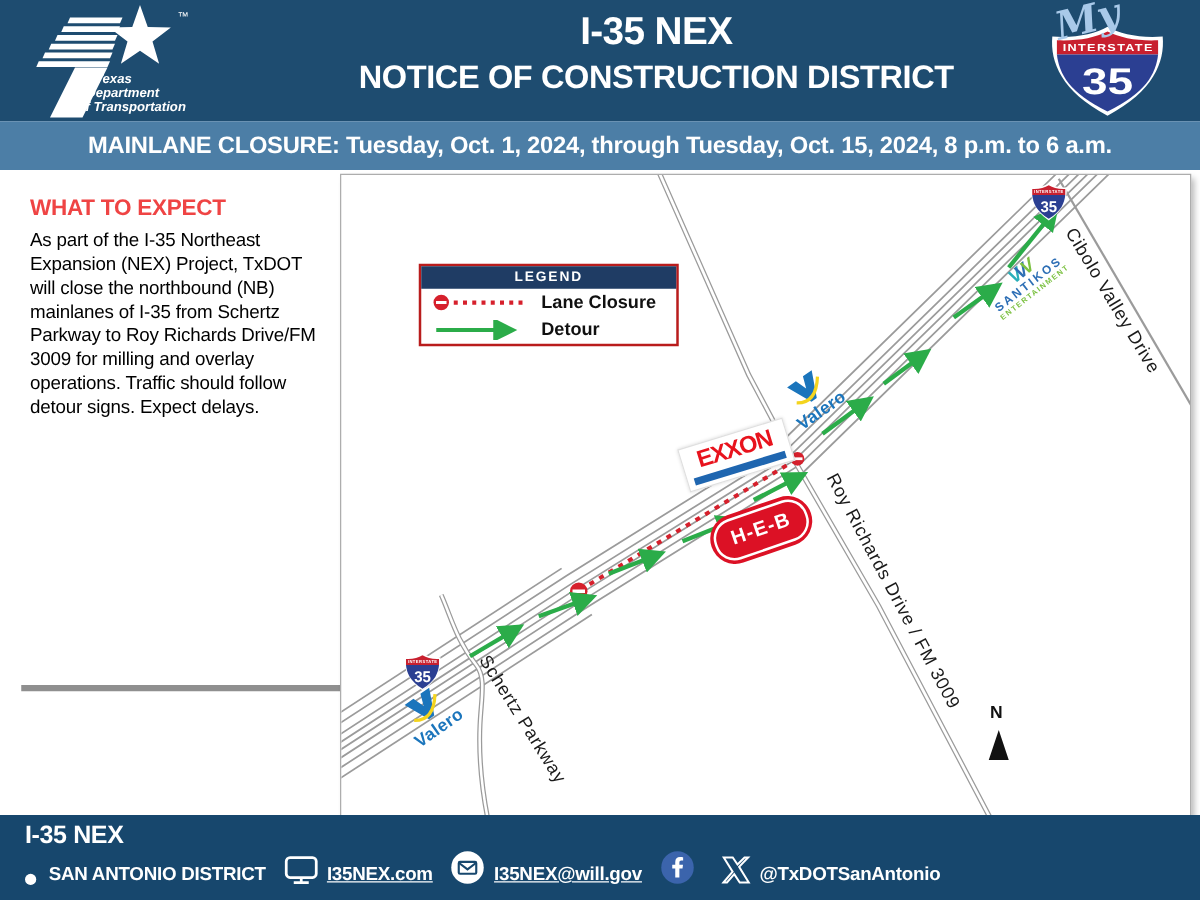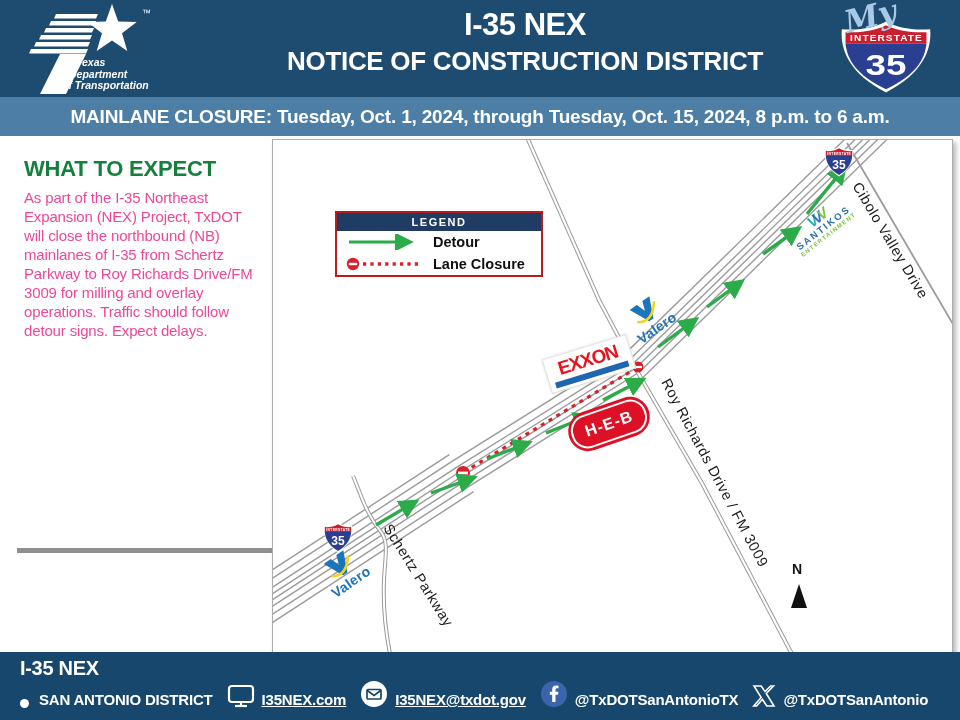--- a/index.html
+++ b/index.html
@@ -17,22 +17,22 @@
         font-style:italic;font-weight:bold;font-size:31px;color:#A9C9E9;transform:rotate(-14deg);}
   .my35 svg.shield{position:absolute;left:8px;top:20px;}
 
   
   .banner{position:absolute;left:0;top:97px;width:960px;height:39px;background:#4C7EA6;
         color:#fff;font-weight:bold;font-size:19px;text-align:center;line-height:39px;letter-spacing:-.2px;}
 
   
   .info{position:absolute;left:12px;top:148px;width:260px;height:400px;background:#fff;
         box-shadow:5px 5px 0 #8f8f8f;padding:8px 12px;box-sizing:border-box;}
-  .info h2{margin:0 0 6px 0;font-size:22px;font-weight:900;color:#15803d;letter-spacing:-.2px;}
-  .info p{margin:0;font-size:15px;line-height:1.27;color:#ec4899;letter-spacing:-.15px;}
+  .info h2{margin:0 0 6px 0;font-size:18px;font-weight:900;color:#ef4444;letter-spacing:-.2px;}
+  .info p{margin:0;font-size:15px;line-height:1.27;color:#000000;letter-spacing:-.15px;}
   .info p + p{margin-top:19px;}
 
   
   .map{position:absolute;left:272px;top:139px;width:679px;height:513px;background:#fff;
        border:1px solid #adadad;box-shadow:3px 3px 5px rgba(0,0,0,.28);overflow:hidden;}
   .map svg.base{position:absolute;left:0;top:0;}
   .road-label{fill:#1a1a1a;font-size:14.5px;font-weight:500;letter-spacing:.6px;}
 
   
   .legend{position:absolute;left:62px;top:71px;width:204px;background:#fff;border:2px solid #b91c1c;}
@@ -181,36 +181,36 @@
       <g>
         <text x="519" y="434" font-size="14" font-weight="bold" fill="#111">N</text>
         <polygon points="526,444 518,468 534,468" fill="#111111"></polygon>
       </g>
     </svg>
 
     <div class="legend">
       <div class="legend-head">LEGEND</div>
       <div class="legend-row">
         <svg width="80" height="16">
+          <circle cx="8" cy="8" r="6.2" fill="#D6202C"></circle>
+            <rect x="3.8" y="6.8" width="8.4" height="2.4" fill="#fff"></rect>
+          <line x1="18" y1="8" x2="74" y2="8" stroke="#D6202C" stroke-width="3.4" stroke-dasharray="3.2 4.2"></line>
+        </svg>
+        <span class="lbl">Lane Closure</span>
+      </div>
+      <div class="legend-row">
+        <svg width="80" height="16">
           <defs>
               <marker id="arrL" markerWidth="7" markerHeight="7" refX="4.5" refY="3" orient="auto">
                 <path d="M0,0 L6,3 L0,6 Z" fill="#2BAC49"></path>
               </marker>
             </defs>
           <line x1="4" y1="8" x2="64" y2="8" stroke="#2BAC49" stroke-width="3.2" marker-end="url(#arrL)"></line>
         </svg>
         <span class="lbl">Detour</span>
-      </div>
-      <div class="legend-row">
-        <svg width="80" height="16">
-          <circle cx="8" cy="8" r="6.2" fill="#D6202C"></circle>
-            <rect x="3.8" y="6.8" width="8.4" height="2.4" fill="#fff"></rect>
-          <line x1="18" y1="8" x2="74" y2="8" stroke="#D6202C" stroke-width="3.4" stroke-dasharray="3.2 4.2"></line>
-        </svg>
-        <span class="lbl">Lane Closure</span>
       </div>
     </div>
 
     <div class="logo valero" style="left:332px;top:158px;transform:rotate(-35deg);">
       <svg width="30" height="24" viewBox="0 0 34 28">
         <polygon points="3,2 13,2 17,13 21,2 31,2 20,26 14,26" fill="#1B75BC"></polygon>
         <path d="M2,19 Q17,30 32,10" stroke="#F4D41E" stroke-width="3" fill="none"></path>
       </svg>
       <span class="vtext">Valero</span>
     </div>
@@ -260,28 +260,27 @@
         </svg>
       </span>
       <span class="f-item f-link">I35NEX.com</span>
       <span class="f-ic">
         <svg width="28" height="28" viewBox="0 0 28 28">
           <circle cx="14" cy="14" r="13" fill="#fff"></circle>
           <rect x="7" y="9.5" width="14" height="9.5" rx="1" fill="none" stroke="#17476D" stroke-width="1.7"></rect>
           <path d="M7,10.2 L14,15.5 L21,10.2" fill="none" stroke="#17476D" stroke-width="1.7"></path>
         </svg>
       </span>
-      <span class="f-item f-link">I35NEX@txdot.gov</span>
+      <span class="f-item f-link">I35NEX@will.gov</span>
       <span class="f-ic">
         <svg width="28" height="28" viewBox="0 0 28 28">
           <circle cx="14" cy="14" r="13" fill="#3B64AC"></circle>
           <path d="M15.5,22 L15.5,14.7 L18,14.7 L18.4,11.8 L15.5,11.8 L15.5,9.9 C15.5,9 16,8.3 17.1,8.3 L18.5,8.3 L18.5,5.8 C18,5.7 17,5.6 16,5.6 C13.7,5.6 12.2,7 12.2,9.6 L12.2,11.8 L9.8,11.8 L9.8,14.7 L12.2,14.7 L12.2,22 Z" fill="#fff"></path>
         </svg>
       </span>
-      <span class="f-item">@TxDOTSanAntonioTX</span>
       <span class="f-ic">
         <svg width="24" height="24" viewBox="0 0 24 24">
           <path d="M2,2 L9.2,2 L13,7.6 L18.6,2 L21.5,2 L14.3,9.5 L22,22 L14.8,22 L10.4,15.3 L4.6,22 L1.7,22 L9.1,13.4 Z" fill="none" stroke="#fff" stroke-width="1.6"></path>
         </svg>
       </span>
       <span class="f-item">@TxDOTSanAntonio</span>
     </div>
   </div>
 
 </div>

